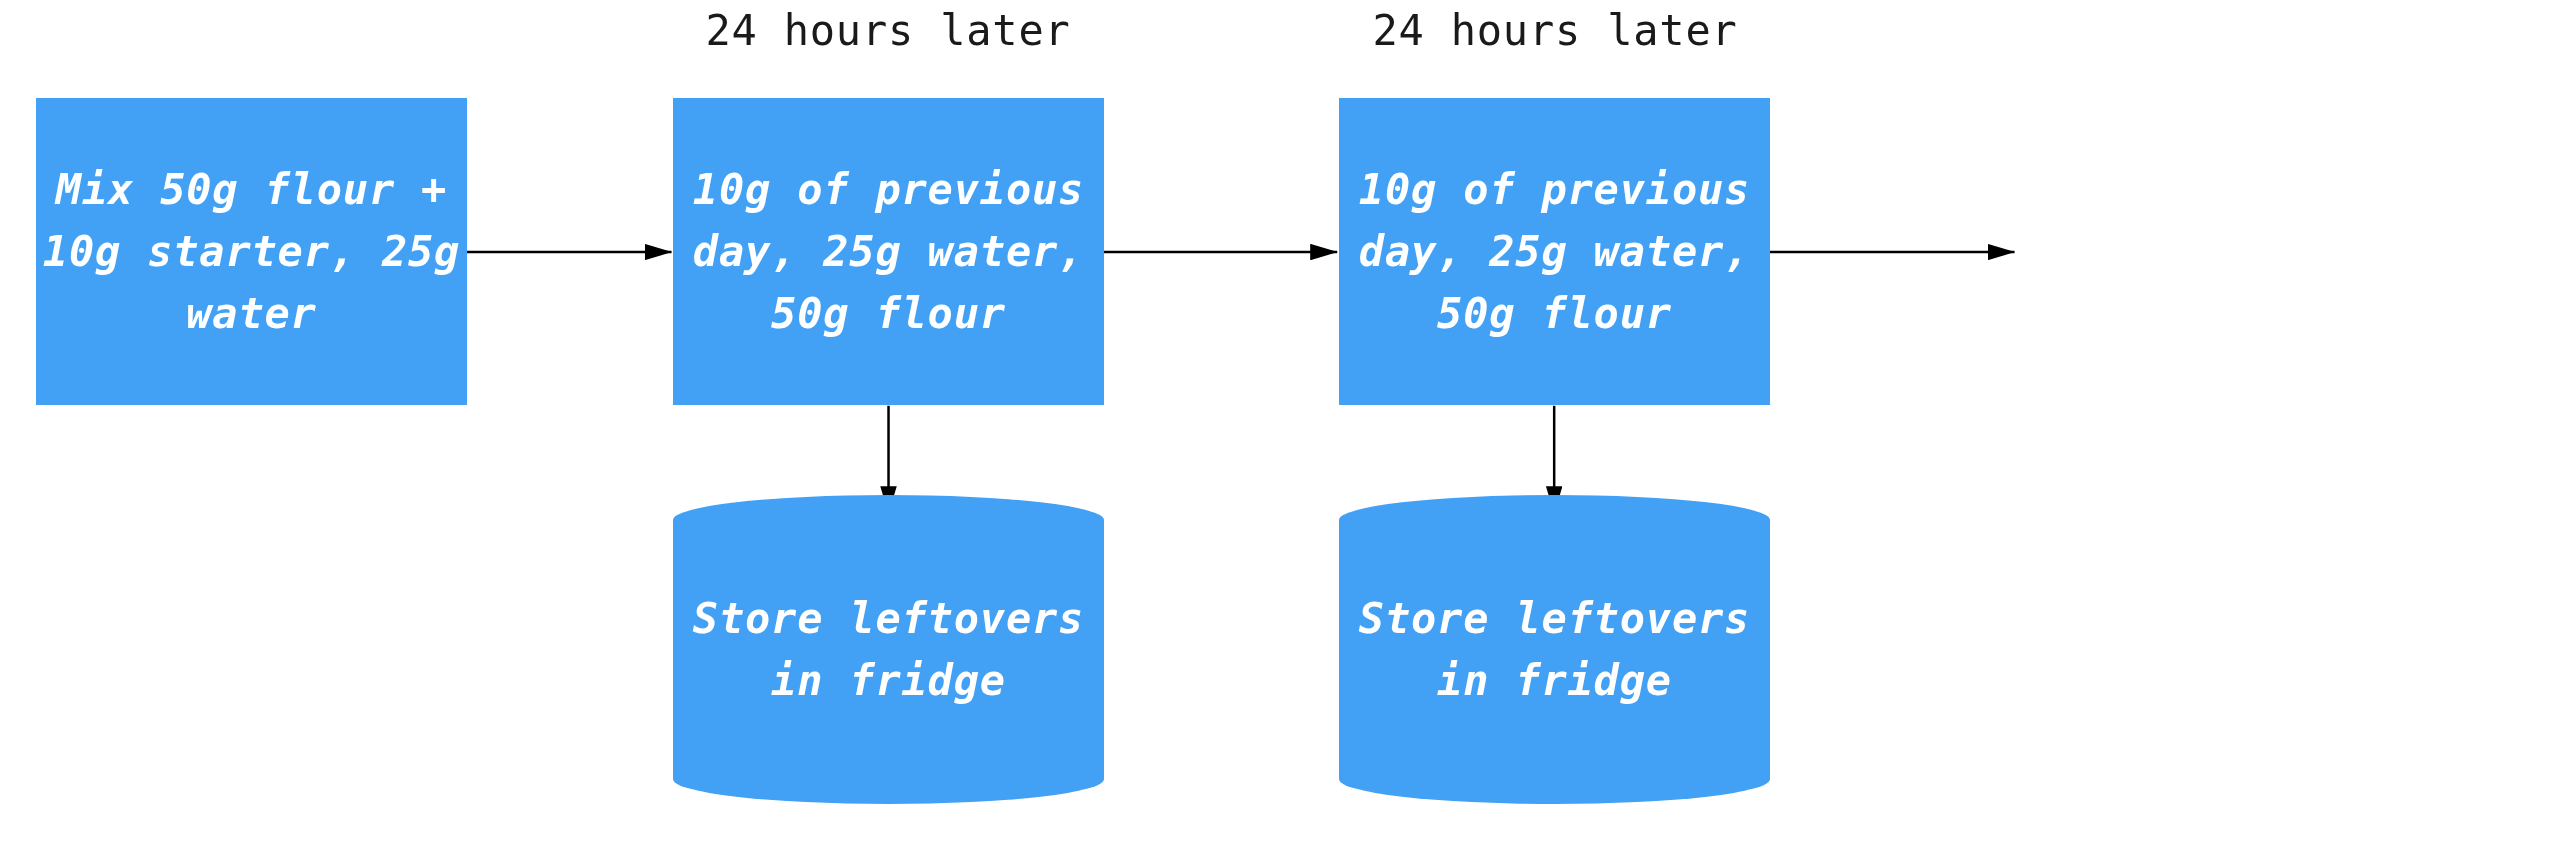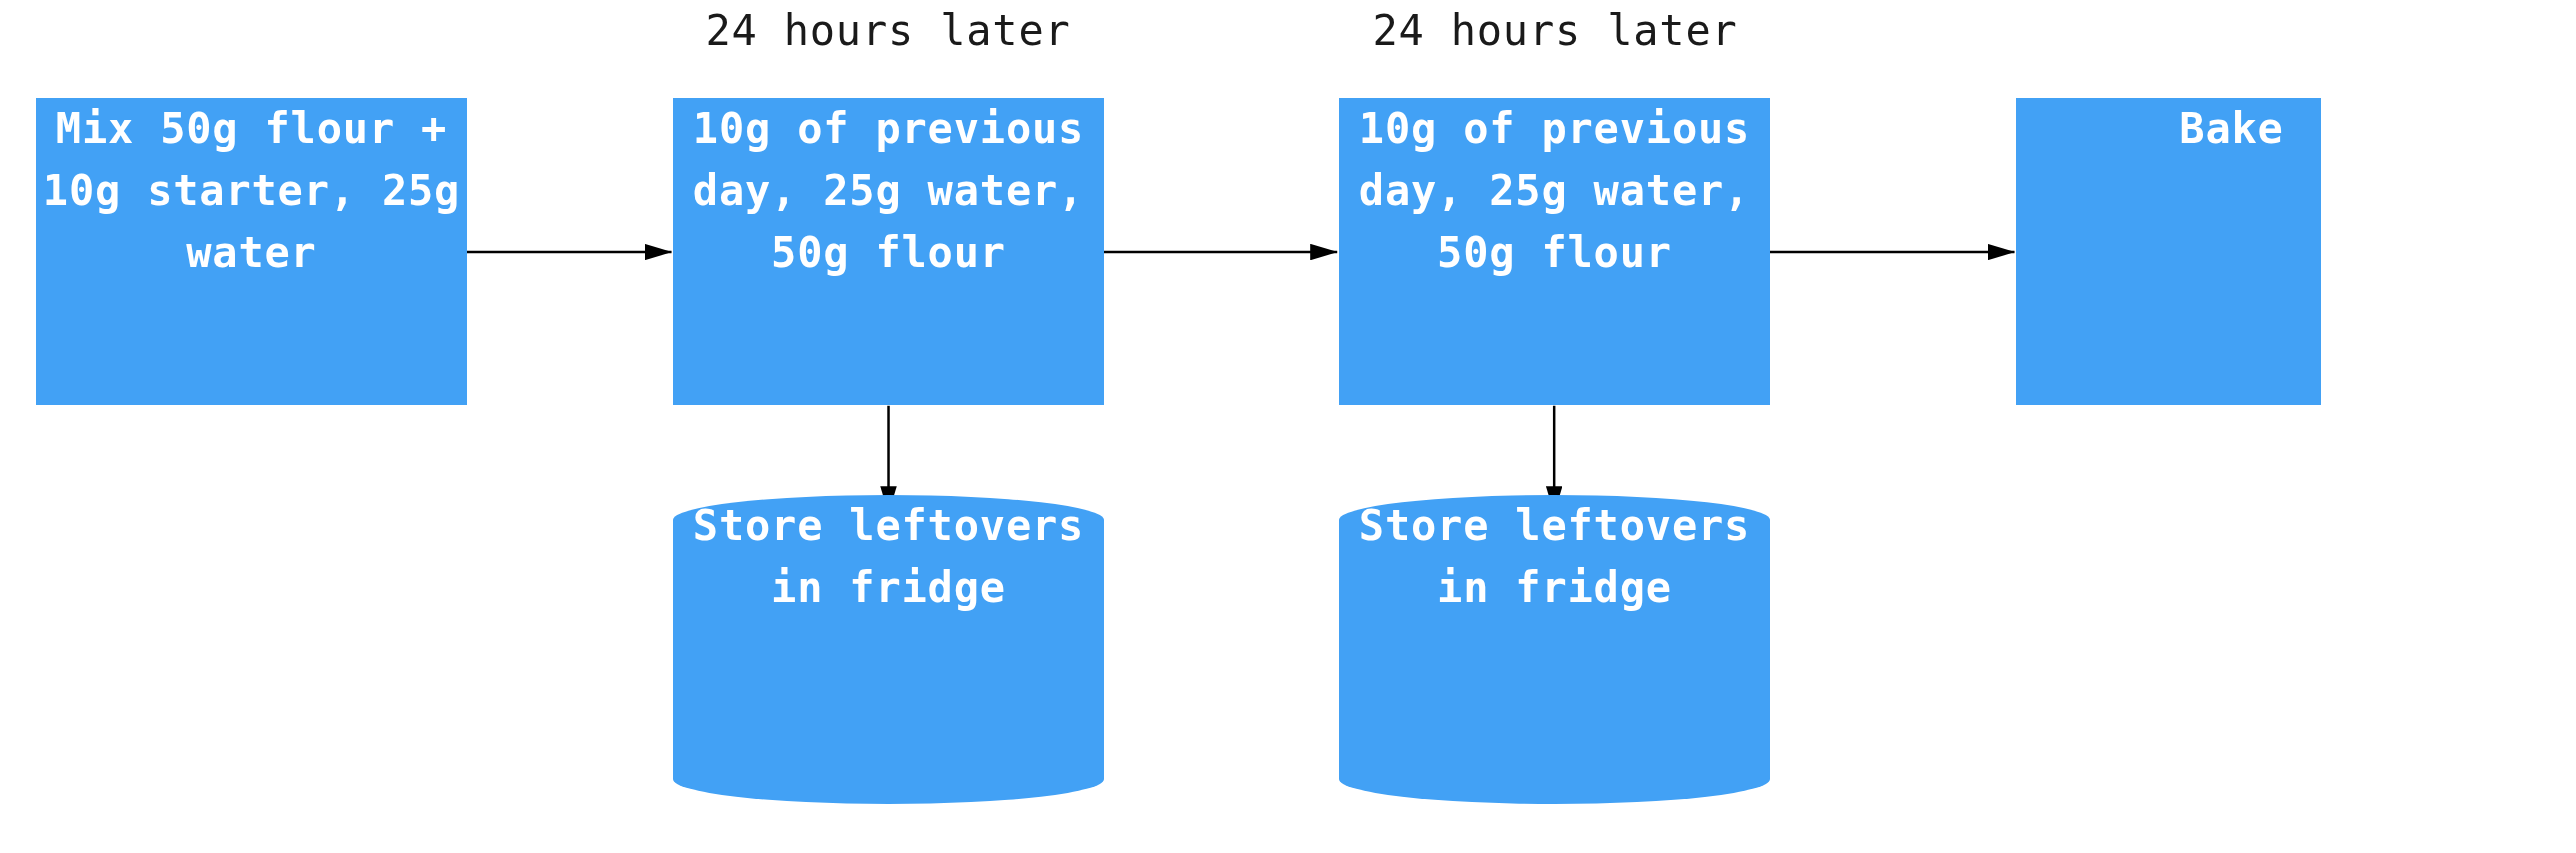--- a/index.html
+++ b/index.html
@@ -9,30 +9,30 @@
     --label:#1a1a1a;
     --bg:#ffffff;
   }
   html,body{margin:0;padding:0;background:var(--bg);}
   .canvas{
     position:relative;
     width:2297px;height:854px;
     background:var(--bg);
     overflow:hidden;
     font-family:"DejaVu Sans Mono","Liberation Mono",monospace;
-    padding-left:24px;
   }
   .edges{position:absolute;left:0;top:0;width:2576px;height:854px;}
   .edge-line{stroke:var(--edge);stroke-width:3;}
   .arrowhead{fill:var(--edge);}
   .node{
     position:absolute;
     background:var(--node-fill);
-    display:flex;align-items:flex-start;justify-content:center;
+    display:flex;align-items:center;justify-content:center;
     color:var(--node-text);
+    font-style:italic;
   }
   .node .node-text{
     white-space:pre-line;
     text-align:center;
     font-weight:bold;
     font-size:42px;
     line-height:62px;
     letter-spacing:0.8px;
   }
   .rect-node{width:431px;height:307px;top:98px;}
@@ -83,23 +83,20 @@
 day, 25g water,
 50g flour</div>
   </div>
 
   <div class="node rect-node" style="left:1339px">
     <div class="node-text">10g of previous
 day, 25g water,
 50g flour</div>
   </div>
 
-  <div class="node rect-node" style="left:2016px">
-    <div class="node-text">Bake</div>
-  </div>
 
   <div class="node cyl-node" style="left:673px">
     <div class="node-text">Store leftovers
 in fridge</div>
   </div>
 
   <div class="node cyl-node" style="left:1339px">
     <div class="node-text">Store leftovers
 in fridge</div>
   </div>

